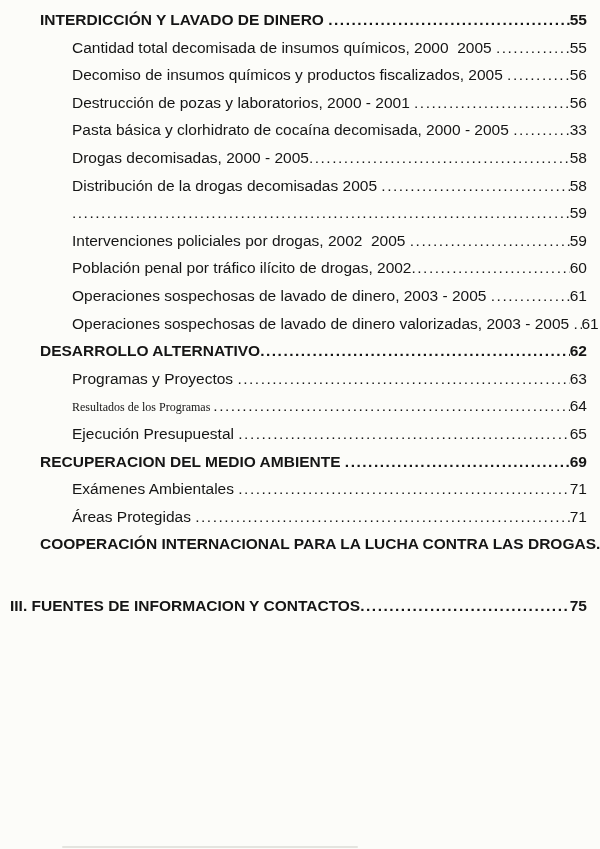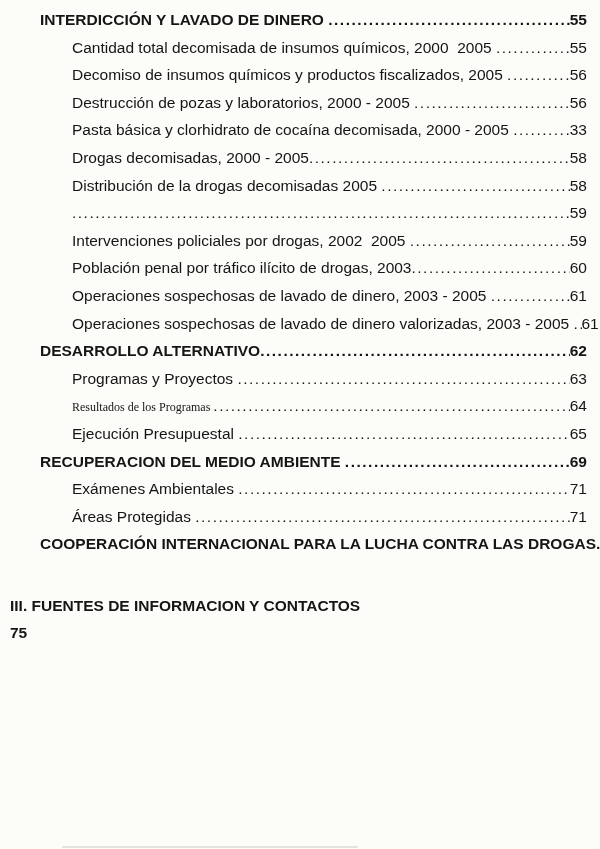--- a/index.html
+++ b/index.html
@@ -15,21 +15,21 @@
   }
   .toc { padding-top: 6px; }
   .toc-row {
     display: flex;
     align-items: baseline;
     height: 27.6px;
     margin-right: 13px;
     font-size: 15.5px;
     line-height: 27.6px;
   }
-  .toc-row.lvl0 { margin-left: 10px; font-weight: 700; flex-direction: column; }
+  .toc-row.lvl0 { margin-left: 10px; font-weight: 700; }
   .toc-row.lvl1 { margin-left: 40px; font-weight: 700; }
   .toc-row.lvl2 { margin-left: 72px; font-weight: 400; }
   .toc-row.serif .toc-label {
     font-family: "Liberation Serif", serif;
     font-size: 12px;
   }
   .toc-label { white-space: pre; flex: none; }
   .toc-leader {
     flex: 1 1 auto;
     overflow: hidden;
@@ -63,21 +63,21 @@
         <span class="toc-label">Cantidad total decomisada de insumos químicos, 2000  2005 </span>
         <span class="toc-leader">............................................................................................................................................................................................................................</span>
         <span class="toc-page">55</span>
       </div>
       <div class="toc-row lvl2">
         <span class="toc-label">Decomiso de insumos químicos y productos fiscalizados, 2005 </span>
         <span class="toc-leader">............................................................................................................................................................................................................................</span>
         <span class="toc-page">56</span>
       </div>
       <div class="toc-row lvl2">
-        <span class="toc-label">Destrucción de pozas y laboratorios, 2000 - 2005 </span>
+        <span class="toc-label">Destrucción de pozas y laboratorios, 2000 - 2001 </span>
         <span class="toc-leader">............................................................................................................................................................................................................................</span>
         <span class="toc-page">56</span>
       </div>
       <div class="toc-row lvl2">
         <span class="toc-label">Pasta básica y clorhidrato de cocaína decomisada, 2000 - 2005 </span>
         <span class="toc-leader">............................................................................................................................................................................................................................</span>
         <span class="toc-page">33</span>
       </div>
       <div class="toc-row lvl2">
         <span class="toc-label">Drogas decomisadas, 2000 - 2005</span>
@@ -92,21 +92,21 @@
       <div class="toc-row lvl2">
         <span class="toc-leader">............................................................................................................................................................................................................................</span>
         <span class="toc-page">59</span>
       </div>
       <div class="toc-row lvl2">
         <span class="toc-label">Intervenciones policiales por drogas, 2002  2005 </span>
         <span class="toc-leader">............................................................................................................................................................................................................................</span>
         <span class="toc-page">59</span>
       </div>
       <div class="toc-row lvl2">
-        <span class="toc-label">Población penal por tráfico ilícito de drogas, 2003</span>
+        <span class="toc-label">Población penal por tráfico ilícito de drogas, 2002</span>
         <span class="toc-leader">............................................................................................................................................................................................................................</span>
         <span class="toc-page">60</span>
       </div>
       <div class="toc-row lvl2">
         <span class="toc-label">Operaciones sospechosas de lavado de dinero, 2003 - 2005 </span>
         <span class="toc-leader">............................................................................................................................................................................................................................</span>
         <span class="toc-page">61</span>
       </div>
       <div class="toc-row lvl2">
         <span class="toc-label">Operaciones sospechosas de lavado de dinero valorizadas, 2003 - 2005 </span>

